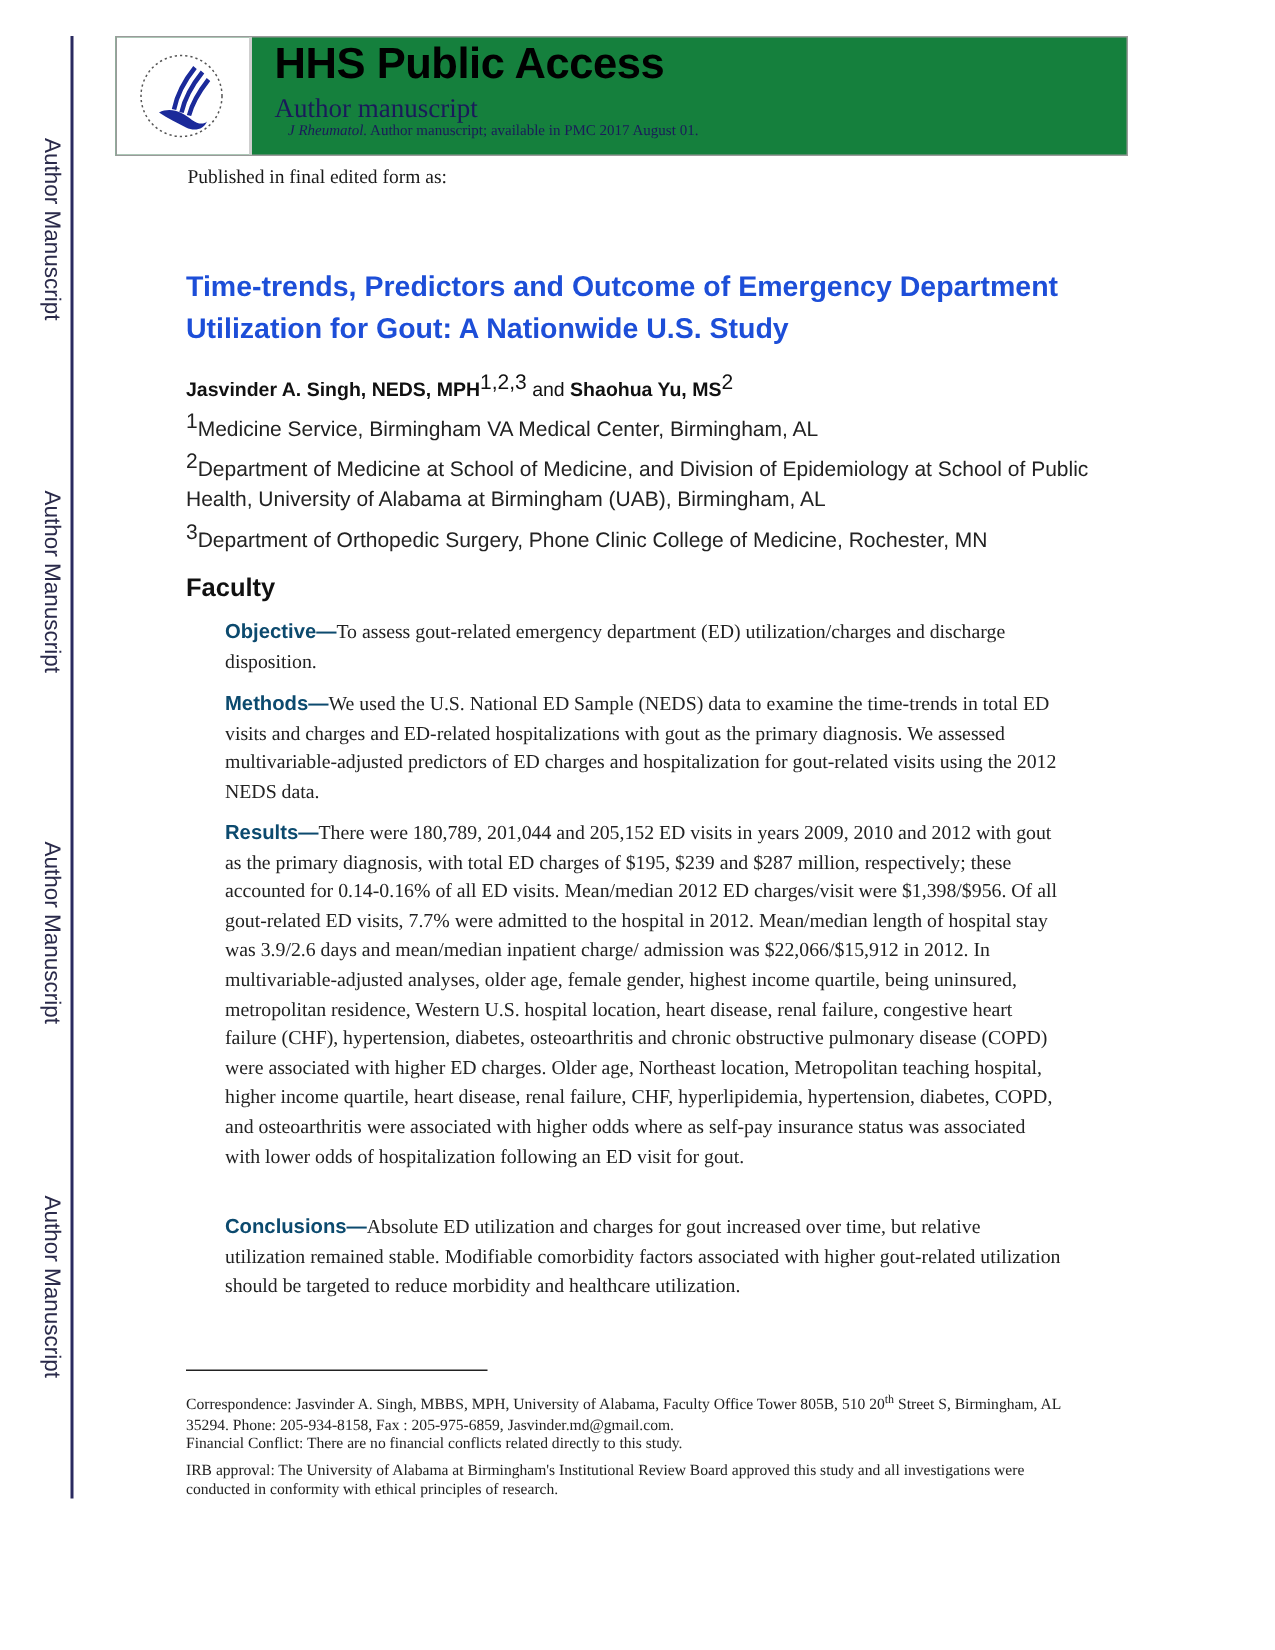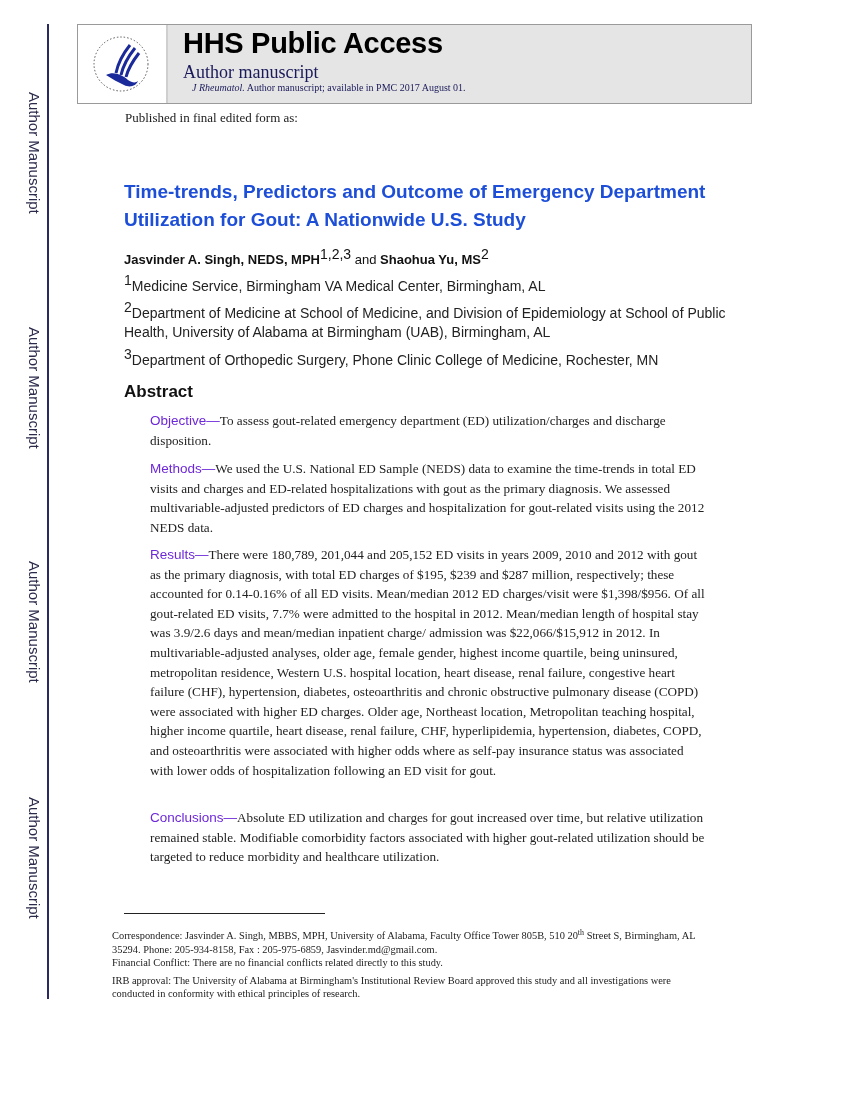--- a/index.html
+++ b/index.html
@@ -4,43 +4,43 @@
   <style>
     html, body { margin: 0; padding: 0; background: #ffffff; }
     body { width: 850px; height: 1100px; position: relative; overflow: hidden; color: #1a1a1a; }
     .serif { font-family: "Liberation Serif", "DejaVu Serif", serif; }
     .sans { font-family: "Liberation Sans", "DejaVu Sans", sans-serif; }
 
     .side-rule { position: absolute; left: 47px; top: 24px; width: 2px; height: 975px; background: #2a2a60; }
     .side-label { position: absolute; left: 25px; width: 18px; height: 140px; }
     .side-label span { position: absolute; left: 0; top: 0; transform-origin: 0 0; transform: translate(18px, 0) rotate(90deg); white-space: nowrap; font-size: 15px; color: #2a2a4a; font-family: "Liberation Sans", "DejaVu Sans", sans-serif; }
 
-    .hhs-box { position: absolute; left: 77px; top: 24px; width: 675px; height: 80px; border: 1px solid #9a9a9a; background: #e5e5e5; box-sizing: border-box; }
+    .hhs-box { position: absolute; left: 77px; top: 24px; width: 675px; height: 80px; border: 1px solid #9a9a9a; background: #15803d; box-sizing: border-box; }
     .hhs-logo-cell { position: absolute; left: 0; top: 0; width: 88px; height: 78px; background: #ffffff; border-right: 2px solid #cfcfcf; }
     .hhs-logo-cell svg { position: absolute; left: 8px; top: 6px; }
     .hhs-title { position: absolute; left: 105px; top: 2px; font-size: 29px; font-weight: bold; color: #000; letter-spacing: -0.3px; }
     .hhs-sub { position: absolute; left: 105px; top: 37px; font-size: 18px; color: #1a1a5a; }
     .hhs-cite { position: absolute; left: 114px; top: 57px; font-size: 10px; color: #1a1a5a; }
     .hhs-cite i { font-style: italic; }
 
     .pub { position: absolute; left: 125px; top: 110px; font-size: 13px; line-height: 16px; }
     .pub .line2 { padding-left: 8px; }
 
     .title { position: absolute; left: 124px; top: 178px; width: 620px; font-size: 19px; font-weight: bold; line-height: 28px; color: #1d4ed8; }
     .authors { position: absolute; left: 124px; top: 246px; font-size: 13px; color: #111; }
     .authors b { font-weight: bold; }
     .authors sup, .aff sup { font-size: 14px; }
     .aff { position: absolute; left: 124px; font-size: 14px; line-height: 19px; width: 610px; color: #222; }
 
     .abs-head { position: absolute; left: 124px; top: 382px; font-size: 17px; font-weight: bold; color: #111; }
     .para { position: absolute; left: 150px; width: 560px; font-size: 13.2px; line-height: 19.6px; color: #222; }
-    .para .lab { font-family: "Liberation Sans", "DejaVu Sans", sans-serif; font-weight: normal; font-size: 13.5px; color: #6d28d9; }
+    .para .lab { font-family: "Liberation Sans", "DejaVu Sans", sans-serif; font-weight: bold; font-size: 13.5px; color: #0c4a6e; }
 
     .fn-rule { position: absolute; left: 124px; top: 913px; width: 201px; height: 1px; background: #222; }
-    .fn { position: absolute; left: 112px; width: 600px; font-size: 10.4px; line-height: 13.3px; color: #222; }
+    .fn { position: absolute; left: 124px; width: 600px; font-size: 10.4px; line-height: 13.3px; color: #222; }
     .fn b { font-weight: normal; text-align: center; }
     .fn sup { font-size: 8px; }
   </style>
 </head>
 <body>
 
 <div class="side-rule"></div>
 <div class="side-label" style="top:92px;">
     <span>Author Manuscript</span>
   </div>
@@ -74,21 +74,21 @@
 </div>
 
 <div class="title sans">Time-trends, Predictors and Outcome of Emergency Department Utilization for Gout: A Nationwide U.S. Study</div>
 
 <div class="authors sans"><b>Jasvinder A. Singh, NEDS, MPH</b><sup>1,2,3</sup><span> and </span><b>Shaohua Yu, MS</b><sup>2</sup></div>
 
 <div class="aff sans" style="top:271px;"><sup>1</sup><span>Medicine Service, Birmingham VA Medical Center, Birmingham, AL</span></div>
 <div class="aff sans" style="top:298px;"><sup>2</sup><span>Department of Medicine at School of Medicine, and Division of Epidemiology at School of Public Health, University of Alabama at Birmingham (UAB), Birmingham, AL</span></div>
 <div class="aff sans" style="top:345px;"><sup>3</sup><span>Department of Orthopedic Surgery, Phone Clinic College of Medicine, Rochester, MN</span></div>
 
-<div class="abs-head sans">Abstract</div>
+<div class="abs-head sans">Faculty</div>
 
 <div class="para serif" style="top:411px;"><span class="lab">Objective—</span><span>To assess gout-related emergency department (ED) utilization/charges and discharge disposition.</span></div>
 <div class="para serif" style="top:459px;"><span class="lab">Methods—</span><span>We used the U.S. National ED Sample (NEDS) data to examine the time-trends in total ED visits and charges and ED-related hospitalizations with gout as the primary diagnosis. We assessed multivariable-adjusted predictors of ED charges and hospitalization for gout-related visits using the 2012 NEDS data.</span></div>
 <div class="para serif" style="top:545px;"><span class="lab">Results—</span><span>There were 180,789, 201,044 and 205,152 ED visits in years 2009, 2010 and 2012 with gout as the primary diagnosis, with total ED charges of $195, $239 and $287 million, respectively; these accounted for 0.14-0.16% of all ED visits. Mean/median 2012 ED charges/visit were $1,398/$956. Of all gout-related ED visits, 7.7% were admitted to the hospital in 2012. Mean/median length of hospital stay was 3.9/2.6 days and mean/median inpatient charge/ admission was $22,066/$15,912 in 2012. In multivariable-adjusted analyses, older age, female gender, highest income quartile, being uninsured, metropolitan residence, Western U.S. hospital location, heart disease, renal failure, congestive heart failure (CHF), hypertension, diabetes, osteoarthritis and chronic obstructive pulmonary disease (COPD) were associated with higher ED charges. Older age, Northeast location, Metropolitan teaching hospital, higher income quartile, heart disease, renal failure, CHF, hyperlipidemia, hypertension, diabetes, COPD, and osteoarthritis were associated with higher odds where as self-pay insurance status was associated with lower odds of hospitalization following an ED visit for gout.</span></div>
 <div class="para serif" style="top:808px;"><span class="lab">Conclusions—</span><span>Absolute ED utilization and charges for gout increased over time, but relative utilization remained stable. Modifiable comorbidity factors associated with higher gout-related utilization should be targeted to reduce morbidity and healthcare utilization.</span></div>
 
 <div class="fn-rule"></div>
 <div class="fn serif" style="top:926px;"><span>Correspondence: Jasvinder A. Singh, MBBS, MPH, University of Alabama, Faculty Office Tower 805B, 510 20</span><sup>th</sup><span> Street S, Birmingham, AL 35294. Phone: 205-934-8158, Fax : 205-975-6859, Jasvinder.md@gmail.com.</span></div>
 <div class="fn serif" style="top:956px;"><b>Financial Conflict:</b><span> There are no financial conflicts related directly to this study.</span></div>
 <div class="fn serif" style="top:974px;"><b>IRB approval:</b><span> The University of Alabama at Birmingham's Institutional Review Board approved this study and all investigations were conducted in conformity with ethical principles of research.</span></div>

